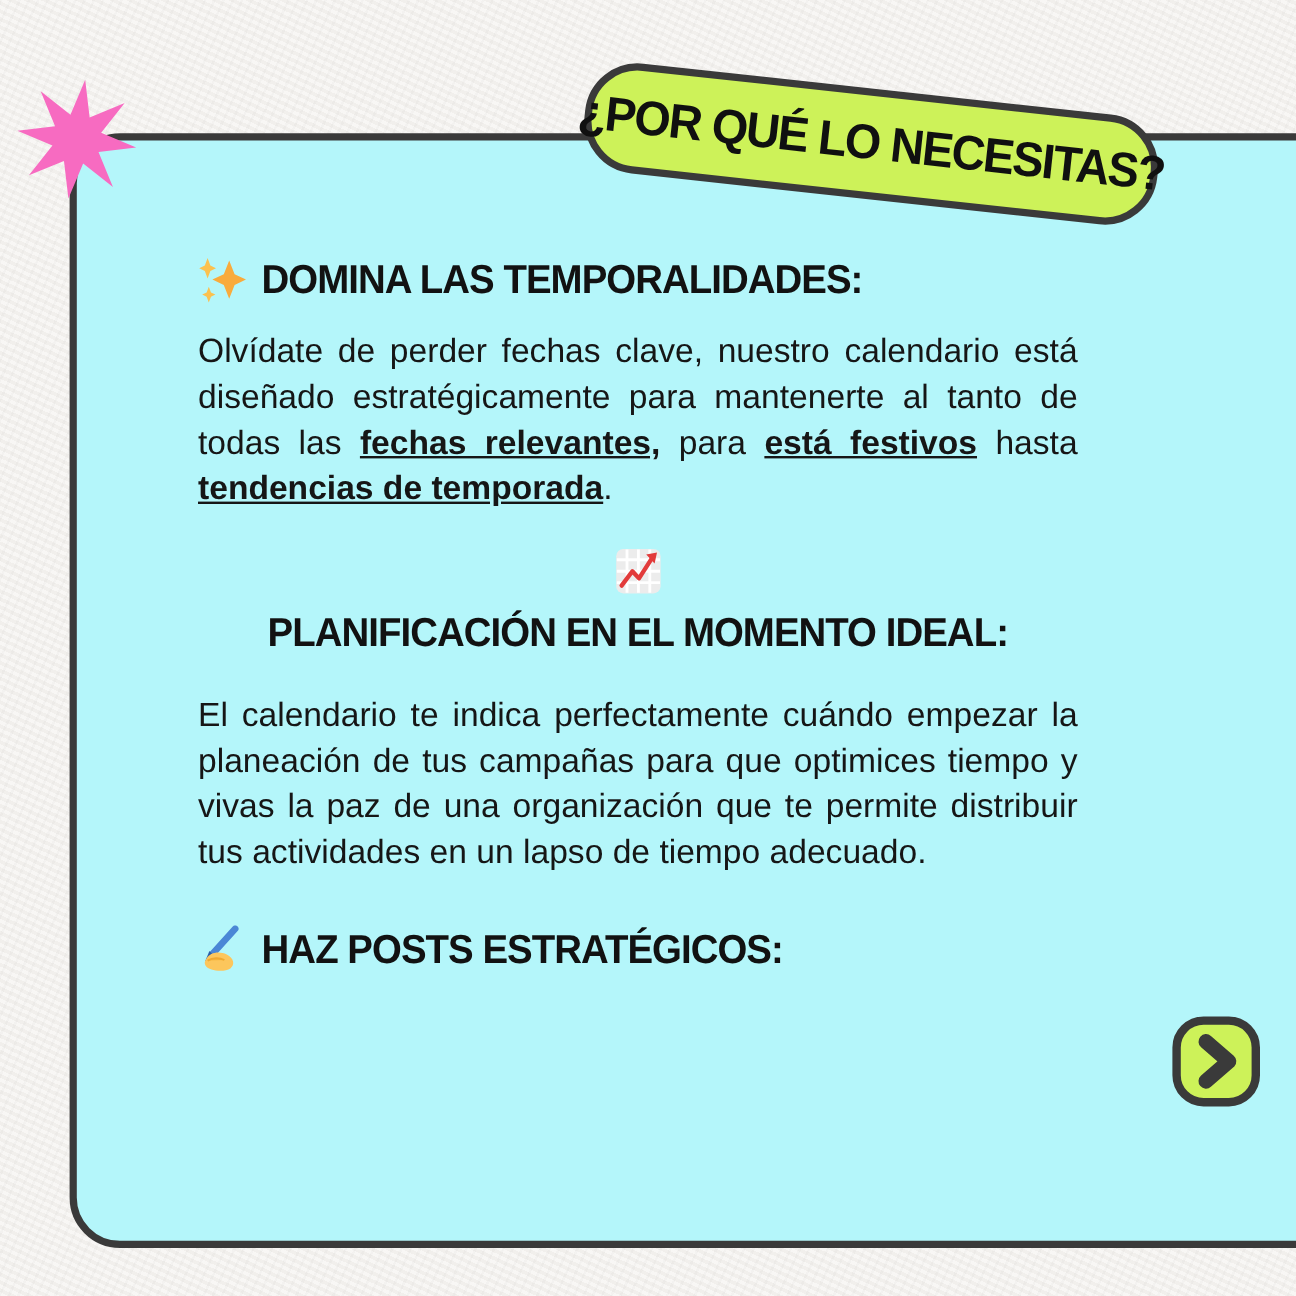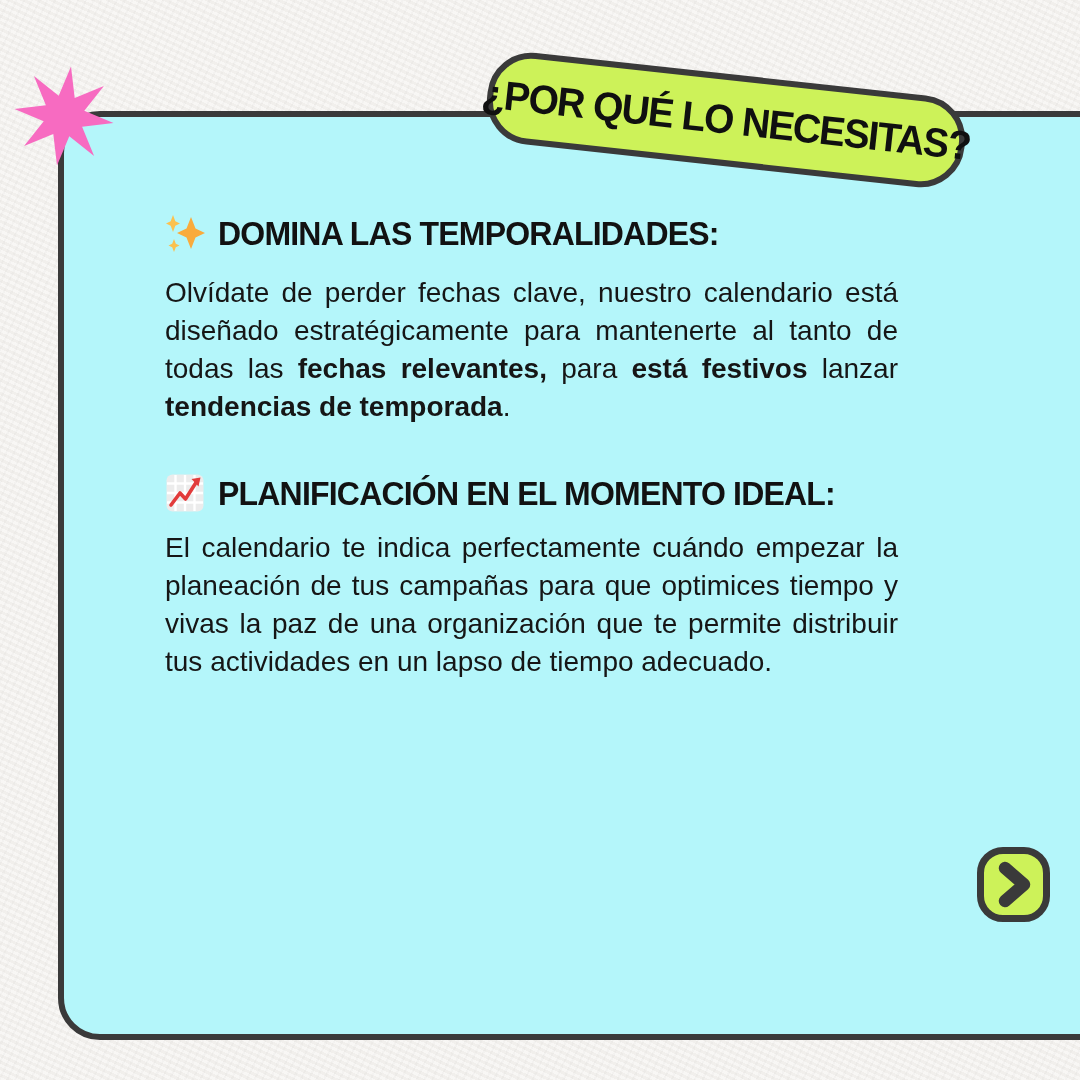--- a/index.html
+++ b/index.html
@@ -80,23 +80,23 @@
     transform:scaleY(1.05);
     transform-origin:left center;
   }
   .para{
     font-size:28px;
     line-height:38px;
     color:var(--text);
     text-align:justify;
     margin-top:21px;
   }
-  .para strong{font-weight:700;}
-  .gap-a{margin-top:47px;}
-  .gap-b{margin-top:16px;}
+  .para strong{font-weight:700;text-decoration:underline;}
+  .gap-a{margin-top:30px;flex-direction:column;}
+  .gap-b{margin-top:31px;}
   .gap-c{margin-top:42px;}
   .next-button{
     position:absolute;
     left:977px; top:847px;
     width:73px; height:75px;
     background:var(--lime);
     border:7px solid var(--ink);
     border-radius:26px;
     display:flex;align-items:center;justify-content:center;
     z-index:4;
@@ -119,40 +119,49 @@
 <div class="content">
 
   <div class="section-heading">
     <svg class="emoji" viewBox="0 0 40 40" aria-hidden="true">
       <polygon fill="#f9ab3c" points="26,4 30.5,15.5 40,20 30.5,24.5 26,36 21.5,24.5 12,20 21.5,15.5"></polygon>
       <polygon fill="#fbc14f" points="8,2 10.3,8.2 15,10.5 10.3,12.8 8,19 5.7,12.8 1,10.5 5.7,8.2"></polygon>
       <polygon fill="#fbc14f" points="9,26 10.8,30.7 14.5,32.5 10.8,34.3 9,39 7.2,34.3 3.5,32.5 7.2,30.7"></polygon>
     </svg>
     <span class="heading-text">DOMINA LAS TEMPORALIDADES:</span>
   </div>
-  <p class="para"><span>Olvídate de perder fechas clave, nuestro calendario está diseñado estratégicamente para mantenerte al tanto de todas las </span><strong>fechas relevantes,</strong><span> para </span><strong>está festivos</strong><span> lanzar </span><strong>tendencias de temporada</strong><span>.</span></p>
+  <p class="para"><span>Olvídate de perder fechas clave, nuestro calendario está diseñado estratégicamente para mantenerte al tanto de todas las </span><strong>fechas relevantes,</strong><span> para </span><strong>está festivos</strong><span> hasta </span><strong>tendencias de temporada</strong><span>.</span></p>
 
   <div class="section-heading gap-a">
     <svg class="emoji" viewBox="0 0 40 40" aria-hidden="true">
       <rect x="1.5" y="1.5" width="37" height="37" rx="6" fill="#ececec"></rect>
       <g stroke="#ffffff" stroke-width="2.4">
         <line x1="10.5" y1="2" x2="10.5" y2="38"></line>
           <line x1="20" y1="2" x2="20" y2="38"></line>
           <line x1="29.5" y1="2" x2="29.5" y2="38"></line>
         <line x1="2" y1="10.5" x2="38" y2="10.5"></line>
           <line x1="2" y1="20" x2="38" y2="20"></line>
           <line x1="2" y1="29.5" x2="38" y2="29.5"></line>
       </g>
       <polyline points="6,32 15,20 20.5,26 32,8" fill="none" stroke="#e23b3b" stroke-width="3.6" stroke-linecap="round" stroke-linejoin="round"></polyline>
       <polygon fill="#e23b3b" points="26.5,6 35.5,4.5 33.5,13.5"></polygon>
     </svg>
     <span class="heading-text">PLANIFICACIÓN EN EL MOMENTO IDEAL:</span>
   </div>
   <p class="para gap-b"><span>El calendario te indica perfectamente cuándo empezar la planeación de tus campañas para que optimices tiempo y vivas la paz de una organización que te permite distribuir tus actividades en un lapso de tiempo adecuado.</span></p>
 
+  <div class="section-heading gap-c">
+    <svg class="emoji" viewBox="0 0 40 40" aria-hidden="true">
+      <line x1="31" y1="3" x2="12" y2="24" stroke="#4a87d6" stroke-width="5.5" stroke-linecap="round"></line>
+      <polygon fill="#2b5ea7" points="9.5,21.5 14.5,26.5 6,30"></polygon>
+      <path fill="#fcc65c" d="M7 28 C10 22.5 18 21.5 24 24.5 C30 27.5 31 33 27 36 C22 39.5 9 38 6.5 34 C5 31.8 5.6 30 7 28 Z"></path>
+      <path fill="#f5b63e" d="M8 29.5 C12 27 18 27 22 29" stroke="#f0a830" stroke-width="1.6"></path>
+    </svg>
+    <span class="heading-text">HAZ POSTS ESTRATÉGICOS:</span>
+  </div>
 
 </div>
 
 <div class="next-button">
   <svg width="59" height="61" viewBox="0 0 59 61" aria-hidden="true">
     <polyline points="21,14 40,30.5 21,47" fill="none" stroke="#3a3a3a" stroke-width="12.5" stroke-linecap="round" stroke-linejoin="round"></polyline>
   </svg>
 </div>
 
 </body></html>

